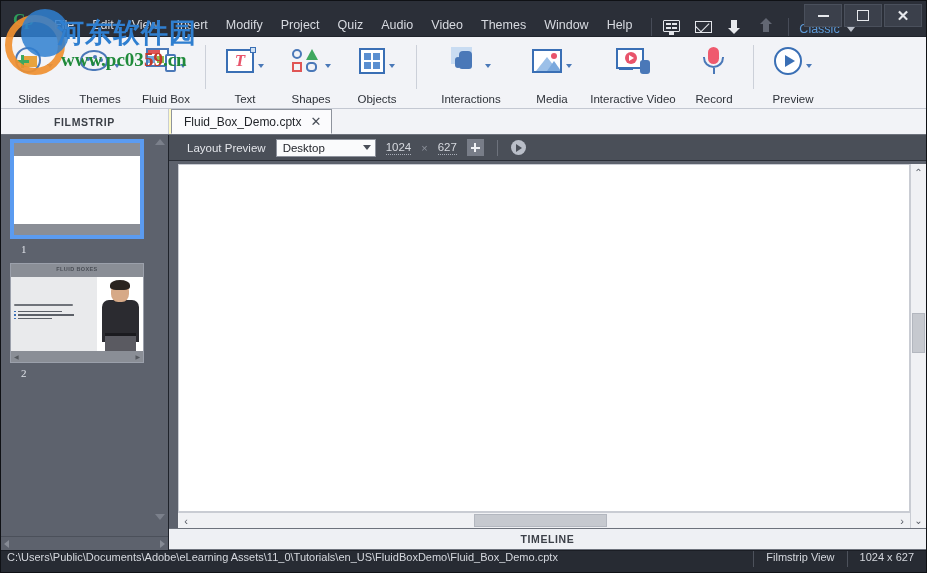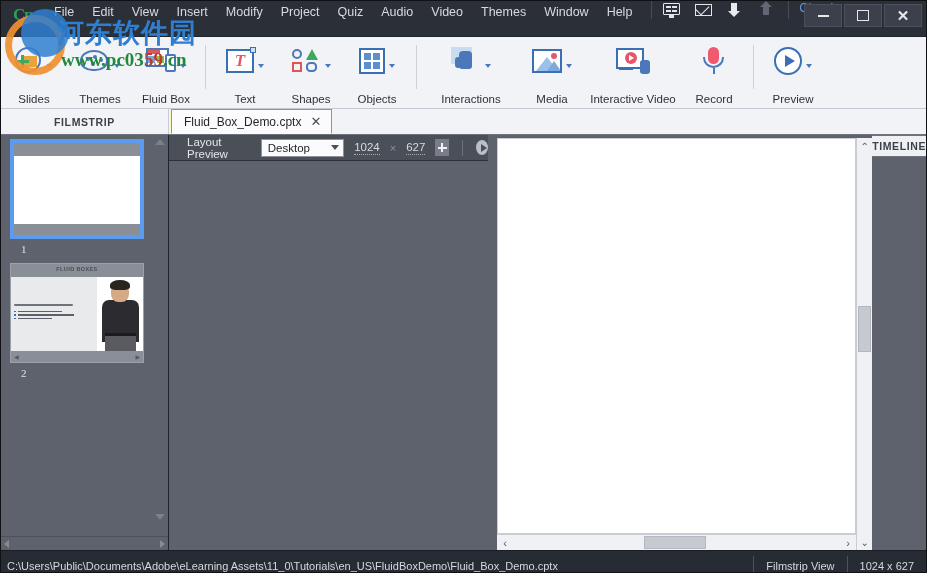--- a/index.html
+++ b/index.html
@@ -14,21 +14,21 @@
     position: relative;
     display: flex; flex-direction: column;
     background: #262a33;
     border: 1px solid #0f1115;
   }
 
   
   .menubar {
     height: 36px; flex: 0 0 36px;
     background: #2b2f38;
-    display: flex; align-items: flex-start;
+    display: flex; align-items: flex-end;
     position: relative;
     border-bottom: 1px solid #20242c;
   }
   .app-logo {
     width: 40px; height: 30px; margin-left: 4px;
     position: relative; flex: 0 0 40px;
   }
   .app-logo .cp {
     font-family: "Liberation Serif", serif;
     color: #2e9e5b; font-size: 17px; font-weight: bold;
@@ -429,21 +429,21 @@
   }
   .fs-hscroll i {
     width: 0; height: 0;
     border-top: 4px solid transparent; border-bottom: 4px solid transparent;
   }
   .fs-hscroll .l { border-right: 5px solid #868b95; }
   .fs-hscroll .r { border-left: 5px solid #868b95; }
 
   
   .main {
-    flex: 1; display: flex; flex-direction: row; min-width: 0;
+    flex: 1; display: flex; flex-direction: column; min-width: 0;
     background: #5d626d;
   }
   .layoutbar {
     height: 26px; flex: 0 0 26px;
     background: #4a4f58;
     display: flex; align-items: center;
     padding: 0 0 0 18px; gap: 10px;
     border-bottom: 1px solid #2c3038;
   }
   .lb-label { font-size: 11.5px; color: #e3e5ea; }
@@ -525,21 +525,21 @@
     height: 22px; flex: 0 0 22px; background: #eef0f4;
     display: flex; align-items: center; justify-content: center;
     font-size: 10.5px; font-weight: bold; color: #3c4048; letter-spacing: .6px;
     border-top: 1px solid #6d727c; border-bottom: 1px solid #6d727c;
     margin-left: 0;
   }
 
   
   .statusbar {
     height: 22px; flex: 0 0 22px; background: #272b33;
-    display: flex; align-items: flex-end;
+    display: flex; align-items: flex-start;
     border-top: 1px solid #1a1d24;
   }
   .sb-path {
     flex: 1; padding-left: 6px; font-size: 11px; color: #d5d8de;
     white-space: nowrap; overflow: hidden;
   }
   .sb-div { width: 1px; height: 16px; background: #4d525c; }
   .sb-cell {
     font-size: 11px; color: #d5d8de; padding: 0 12px; white-space: nowrap;
   }

